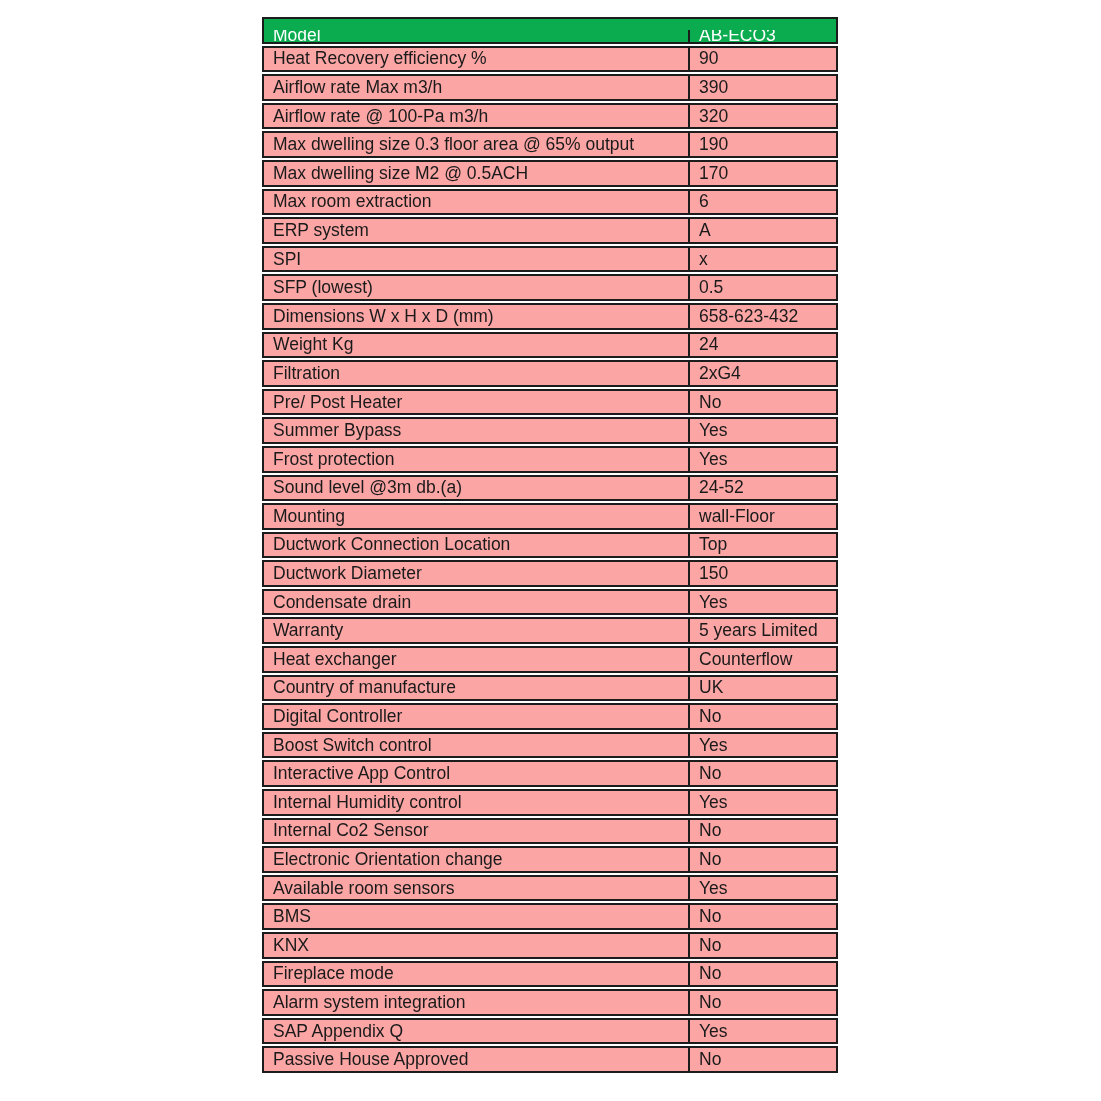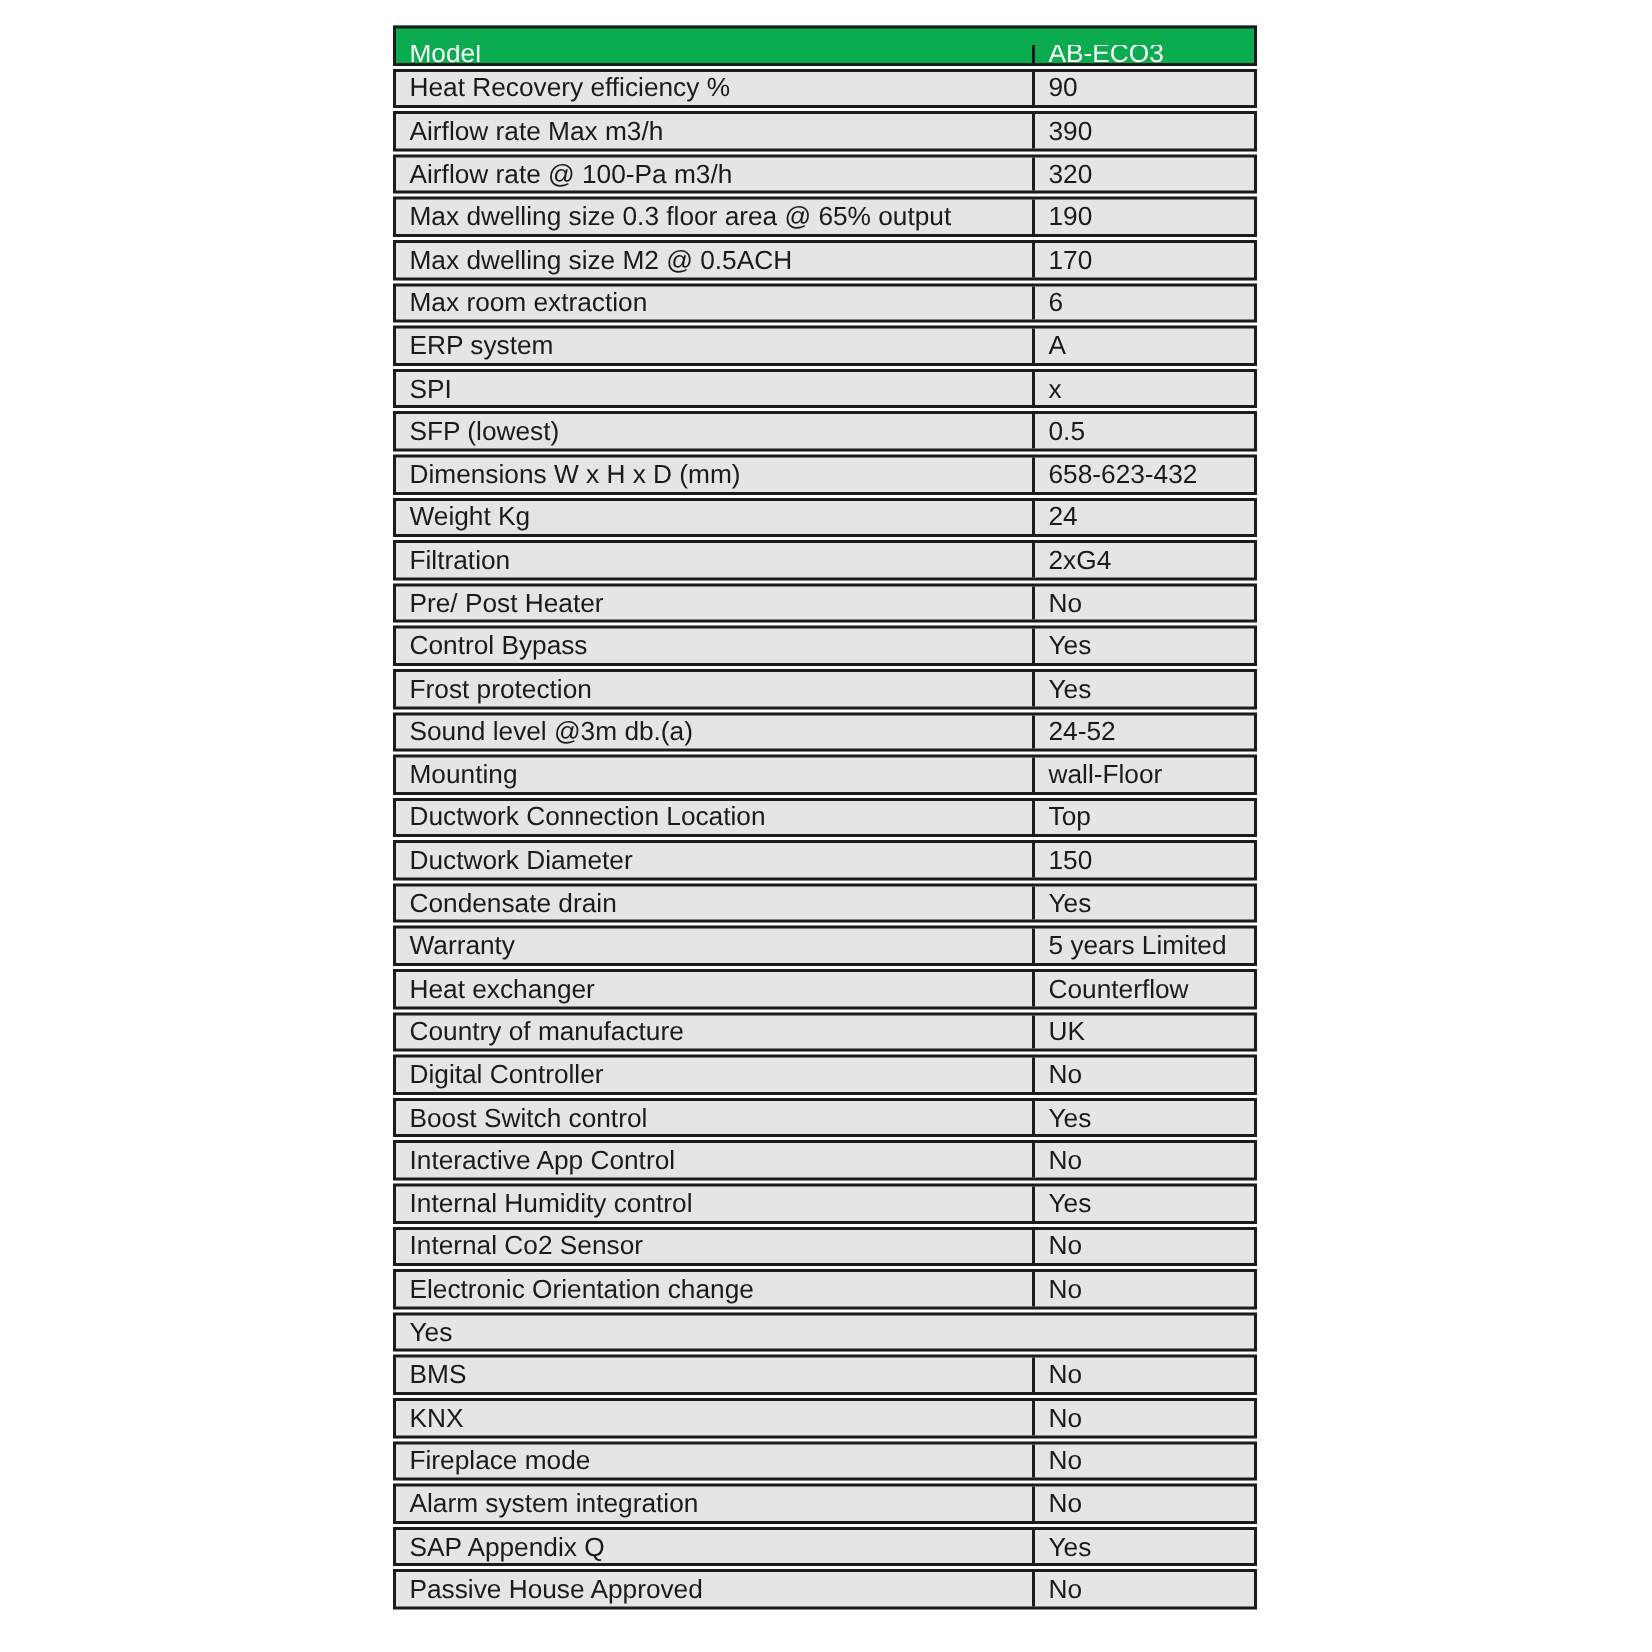--- a/index.html
+++ b/index.html
@@ -16,21 +16,21 @@
     top: 17px;
     width: 576px;
     display: flex;
     flex-direction: column;
     gap: 2px;
   }
   .row {
     display: flex;
     height: 26.6px;
     border: 2px solid #1c1c1c;
-    background: #e5e5e5;
+    background: #fca5a5;
     flex: none;
   }
   .cell-label {
     width: 426px;
     border-right: 2px solid #1c1c1c;
     display: flex;
     align-items: center;
     padding-left: 9px;
     font-size: 17.5px;
     color: #1a1a1a;
@@ -125,21 +125,21 @@
     <div class="cell-label">Filtration</div>
     <div class="cell-value">2xG4</div>
   </div>
 
   <div class="row">
     <div class="cell-label">Pre/ Post Heater</div>
     <div class="cell-value">No</div>
   </div>
 
   <div class="row">
-    <div class="cell-label">Control Bypass</div>
+    <div class="cell-label">Summer Bypass</div>
     <div class="cell-value">Yes</div>
   </div>
 
   <div class="row">
     <div class="cell-label">Frost protection</div>
     <div class="cell-value">Yes</div>
   </div>
 
   <div class="row">
     <div class="cell-label">Sound level @3m db.(a)</div>
@@ -205,20 +205,21 @@
     <div class="cell-label">Internal Co2 Sensor</div>
     <div class="cell-value">No</div>
   </div>
 
   <div class="row">
     <div class="cell-label">Electronic Orientation change</div>
     <div class="cell-value">No</div>
   </div>
 
   <div class="row">
+    <div class="cell-label">Available room sensors</div>
     <div class="cell-value">Yes</div>
   </div>
 
   <div class="row">
     <div class="cell-label">BMS</div>
     <div class="cell-value">No</div>
   </div>
 
   <div class="row">
     <div class="cell-label">KNX</div>

